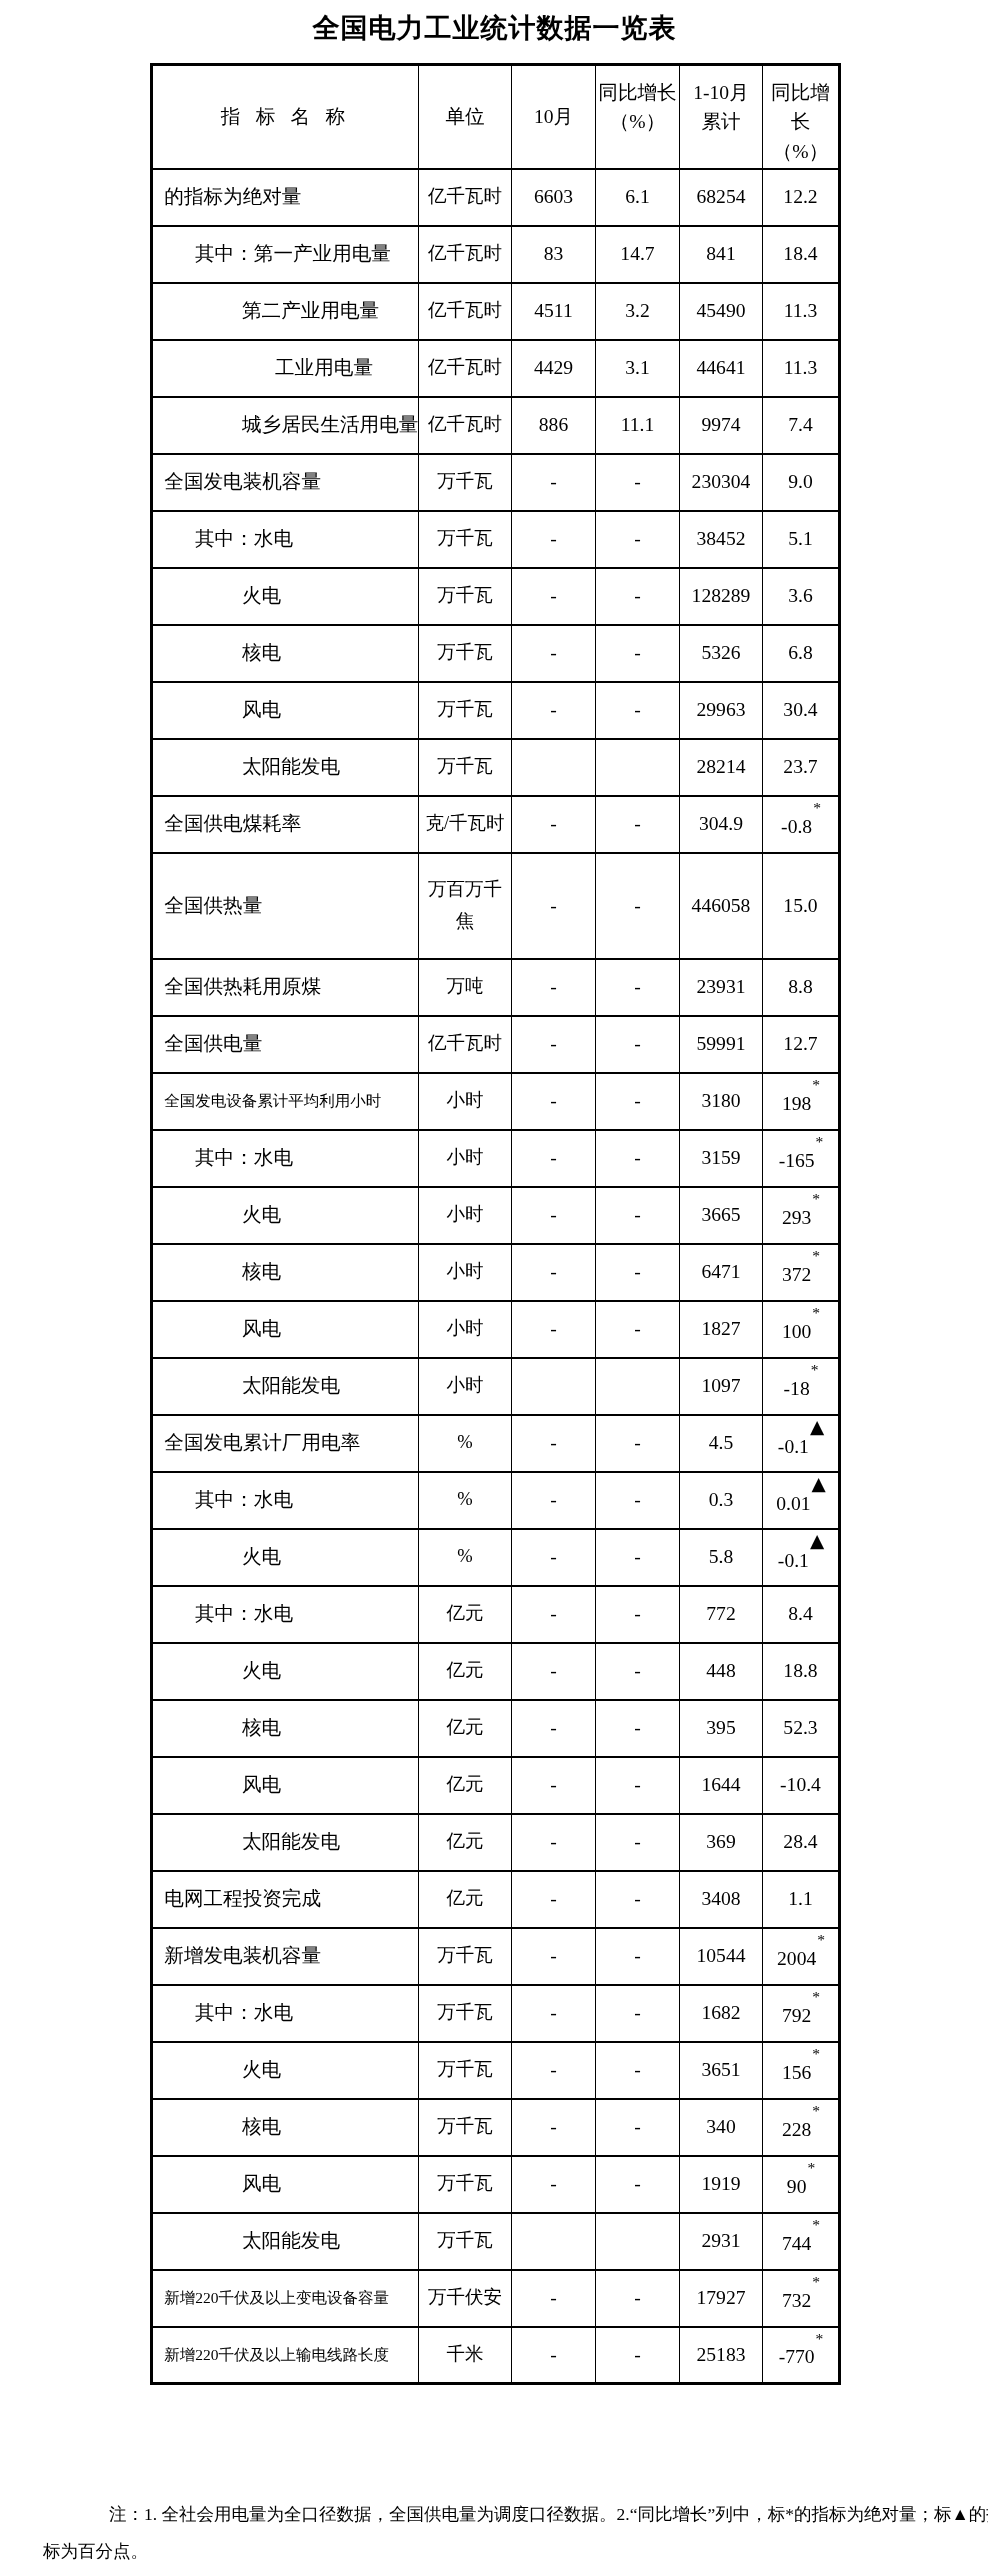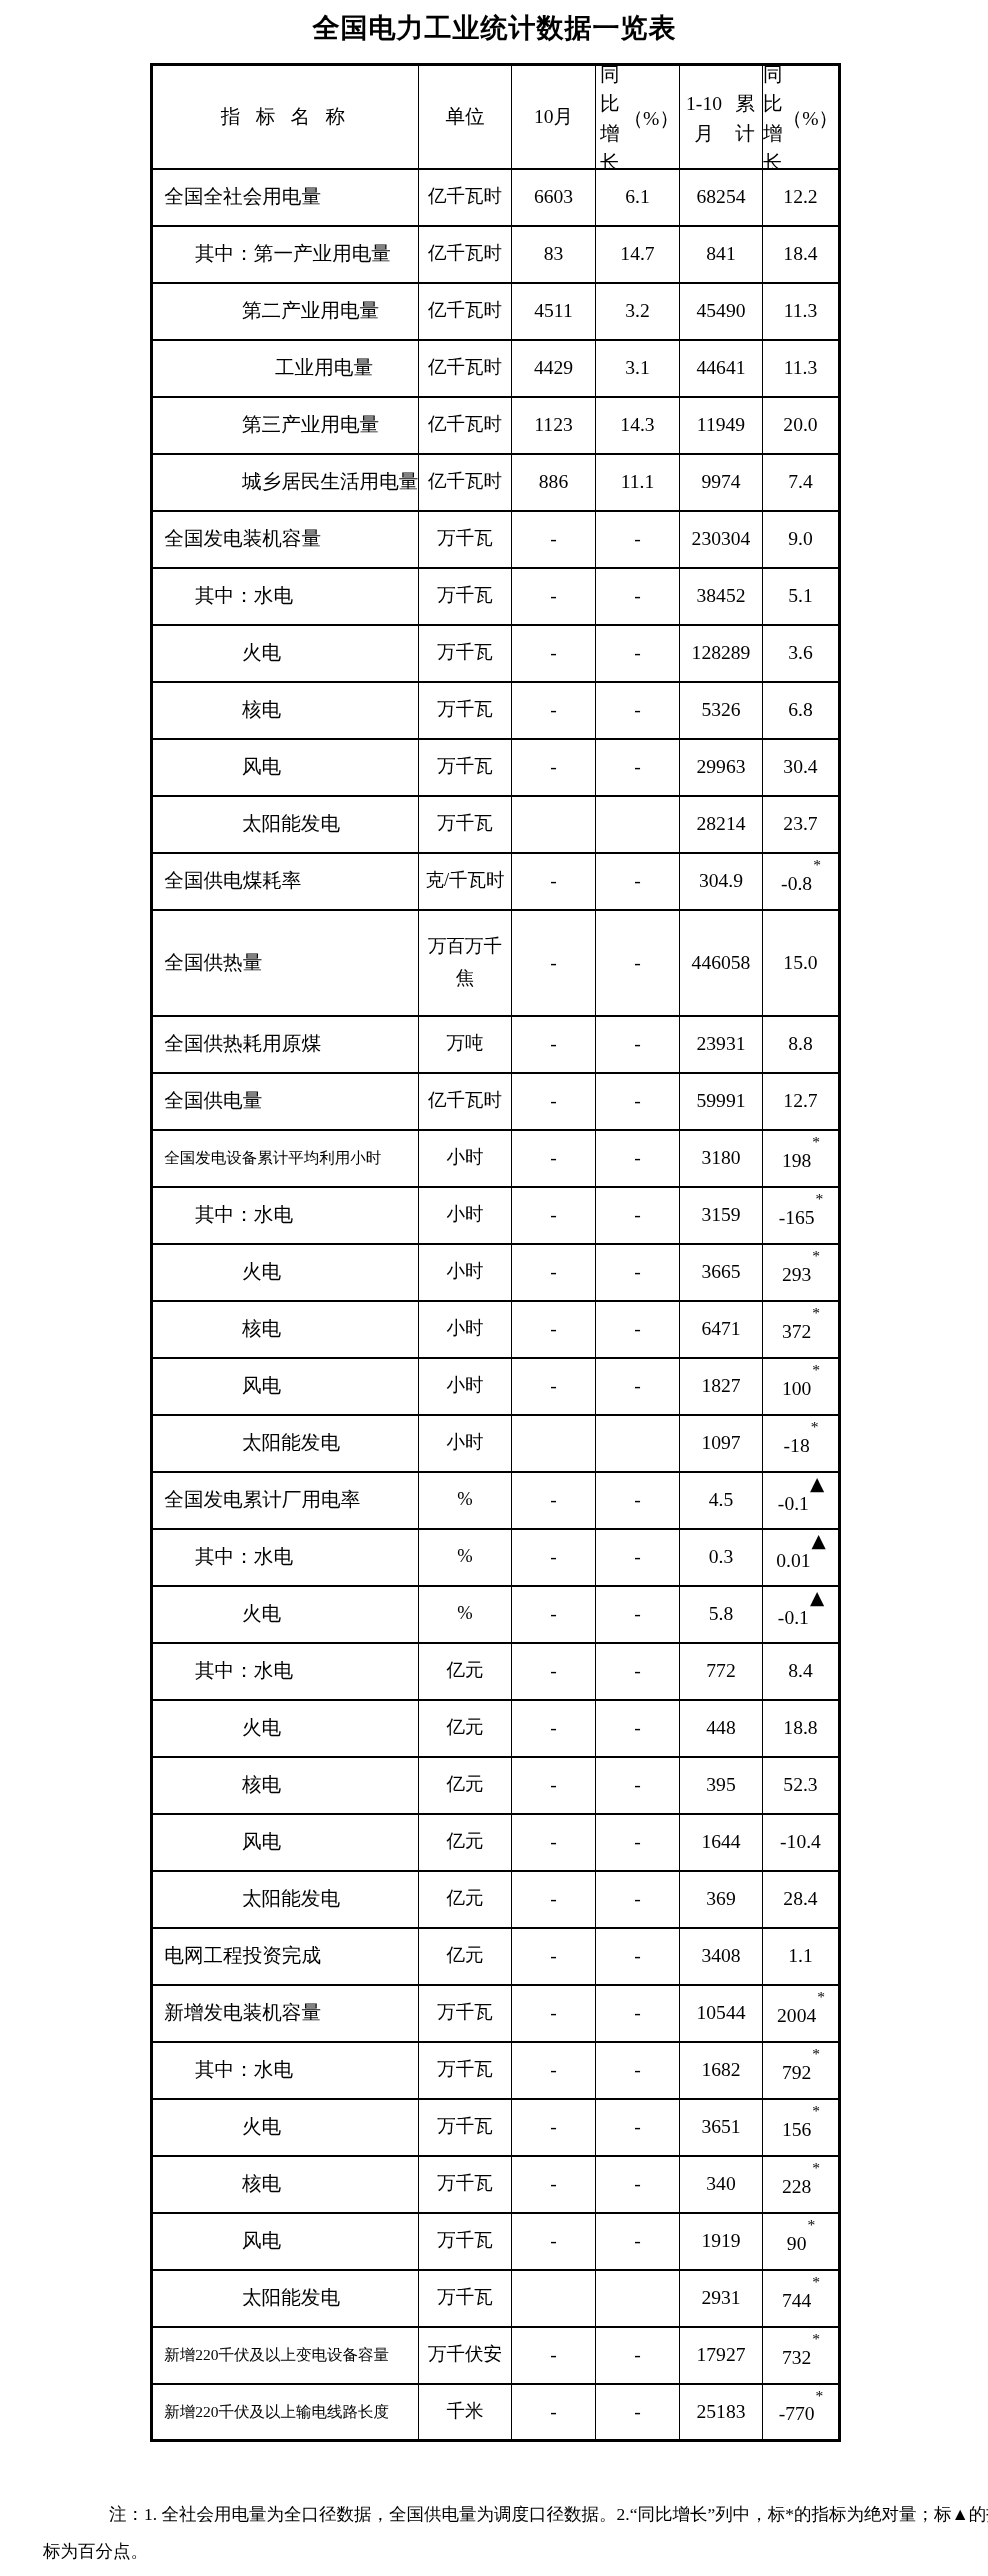--- a/index.html
+++ b/index.html
@@ -24,21 +24,21 @@
     border-top:2.6px solid #000;border-bottom:2.6px solid #000;
     padding:0;vertical-align:middle;font-weight:normal;
     font-size:19.6px;line-height:1.5;overflow:hidden;
   }
   .stats thead tr{height:104px;}
   .stats tbody tr{height:57px;}
   .stats tbody tr.tall{height:106px;}
   .hdr-center{text-align:center;}
   .hdr-name{letter-spacing:5.2px;text-align:center;}
   .two-line{
-    display:flex;flex-direction:row;justify-content:center;
+    display:flex;flex-direction:column;justify-content:flex-start;
     align-items:center;height:82px;padding:7.2px 0 3.1px 0;
   }
   td.name{text-align:left;white-space:nowrap;}
   td.name.ind0{padding-left:11.3px;}
   td.name.ind1{padding-left:42px;}
   td.name.ind2{padding-left:89px;}
   td.name.ind3{padding-left:122px;}
   td.name.small{font-size:15.5px;}
   td.unit{text-align:center;font-size:18.5px;padding:0 3.1px;word-break:break-all;line-height:1.7;margin-left:13px;}
   td.num{text-align:center;}
@@ -92,21 +92,21 @@
       <th>
         <div class="two-line">
           <span>同比增长</span>
           <span>（%）</span>
         </div>
       </th>
     </tr>
   </thead>
   <tbody>
       <tr>
-    <td class="name ind0">全国全社会用电量</td>
+    <td class="name ind0">的指标为绝对量</td>
     <td class="unit">亿千瓦时</td>
     <td class="num">6603</td>
     <td class="num">6.1</td>
     <td class="num">68254</td>
     <td class="num"><span>12.2</span></td>
   </tr>
       <tr>
     <td class="name ind1">其中：第一产业用电量</td>
     <td class="unit">亿千瓦时</td>
     <td class="num">83</td>
@@ -122,28 +122,20 @@
     <td class="num">45490</td>
     <td class="num"><span>11.3</span></td>
   </tr>
       <tr>
     <td class="name ind3">工业用电量</td>
     <td class="unit">亿千瓦时</td>
     <td class="num">4429</td>
     <td class="num">3.1</td>
     <td class="num">44641</td>
     <td class="num"><span>11.3</span></td>
-  </tr>
-      <tr>
-    <td class="name ind2">第三产业用电量</td>
-    <td class="unit">亿千瓦时</td>
-    <td class="num">1123</td>
-    <td class="num">14.3</td>
-    <td class="num">11949</td>
-    <td class="num"><span>20.0</span></td>
   </tr>
       <tr>
     <td class="name ind2">城乡居民生活用电量</td>
     <td class="unit">亿千瓦时</td>
     <td class="num">886</td>
     <td class="num">11.1</td>
     <td class="num">9974</td>
     <td class="num"><span>7.4</span></td>
   </tr>
       <tr>

